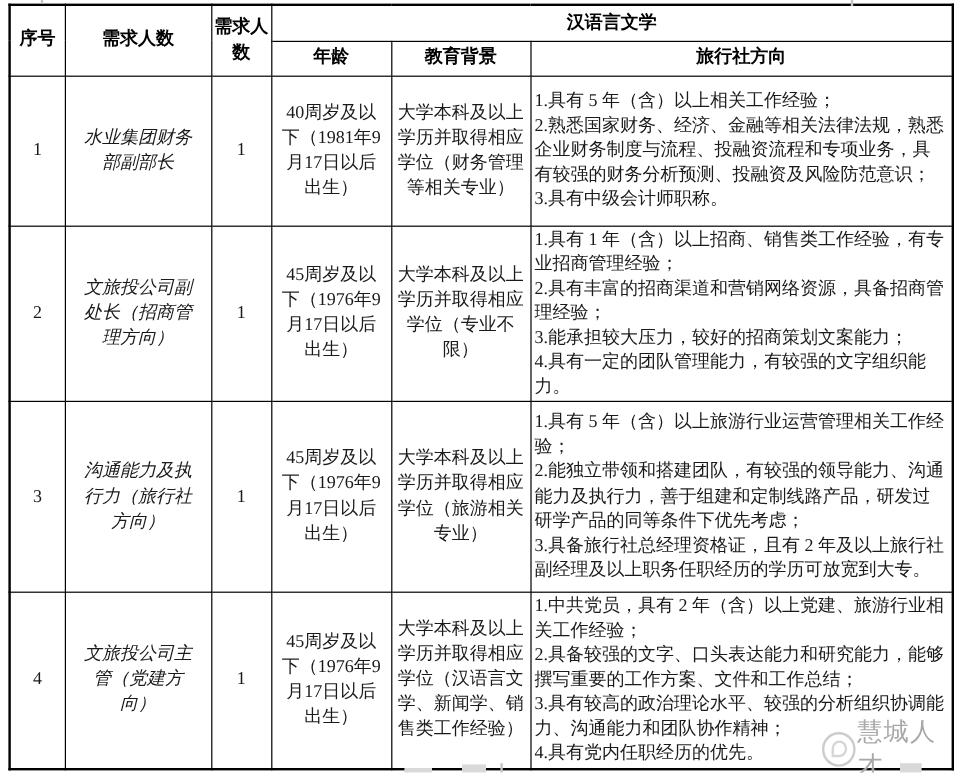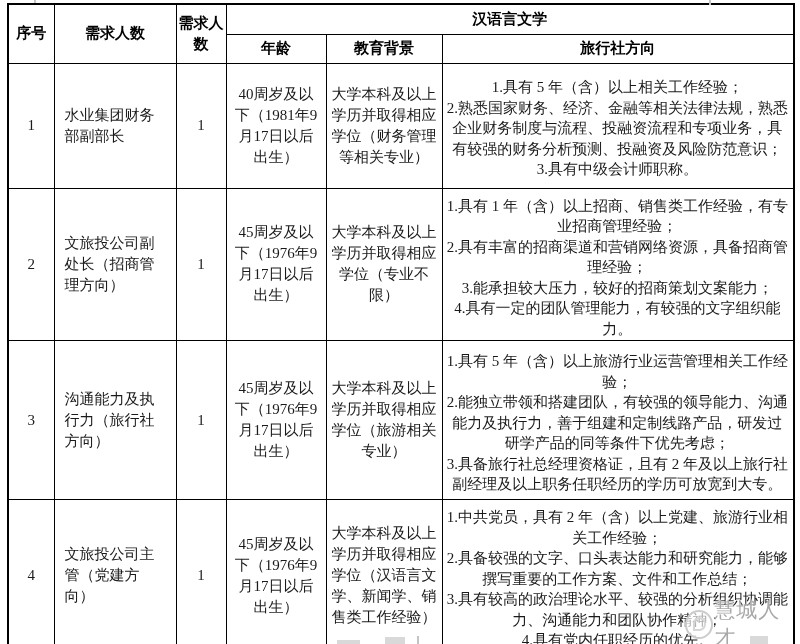--- a/index.html
+++ b/index.html
@@ -7,25 +7,25 @@
           font-family:"Liberation Serif","DejaVu Serif",serif;color:#1a1a1a;}
   table.jobs{position:absolute;left:7px;top:3px;width:786px;table-layout:fixed;
              border-collapse:collapse;border:2px solid #000;}
   table.jobs th, table.jobs td{border:1px solid #000;overflow:hidden;}
   table.jobs th{font-size:15px;font-weight:bold;text-align:center;vertical-align:middle;
                 line-height:21px;padding:0;color:#000;}
   tr.h1{height:30px;} tr.h2{height:29px;padding-left:40px;}
   tr.r1{height:125px;} tr.r2{height:146px;} tr.r3{height:159px;} tr.r4{height:140px;}
   td{font-size:15px;vertical-align:middle;}
   td.c-serial{text-align:center;padding:0;}
-  td.c-pos{padding:0 10px;line-height:21px;}
+  td.c-pos{text-align:center;padding:0 10px;line-height:21px;font-style:italic;}
   td.c-count{text-align:center;padding:0;}
   td.c-age{text-align:center;padding:0 8px;line-height:21px;}
   td.c-edu{text-align:center;padding:4px 5px;line-height:21px;}
-  td.c-other{text-align:center;padding:7px 4px 1px 3px;line-height:20.5px;white-space:pre-line;
+  td.c-other{text-align:left;padding:1px 4px 1px 3px;line-height:20.5px;white-space:pre-line;
              vertical-align:middle;margin-left:28px;}
   
   .watermark{position:absolute;left:685px;top:596px;display:flex;align-items:center;}
   .wm-circle{width:29px;height:29px;border-radius:50%;border:2px solid #cccccc;
              background:rgba(255,255,255,0.62);box-sizing:border-box;position:relative;}
   .wm-circle::after{content:"";position:absolute;left:6px;top:5px;width:13px;height:14px;
              border-radius:50% 50% 50% 0;border:2px solid #d6d6d6;box-sizing:border-box;}
   .wm-text{font-size:21px;color:#a8a8a8;letter-spacing:1px;margin-left:1px;
            font-family:"Liberation Sans","DejaVu Sans",sans-serif;
            text-shadow:0 0 2px rgba(255,255,255,0.8);}

